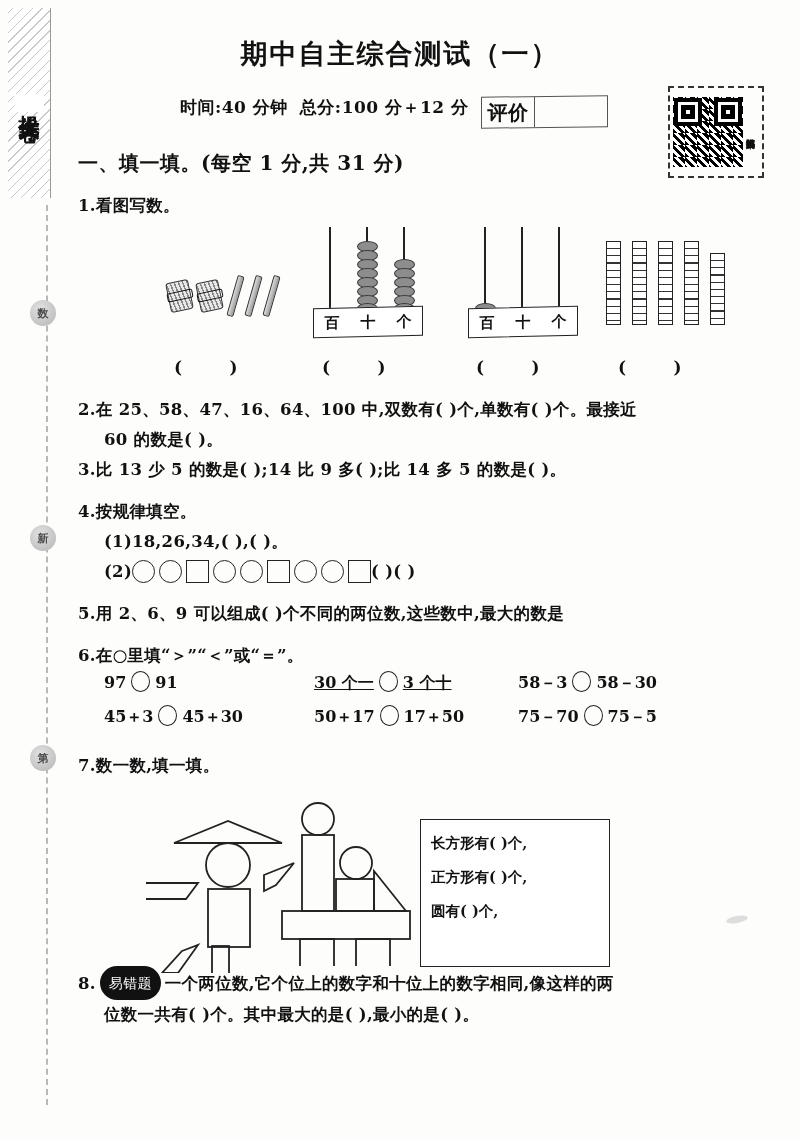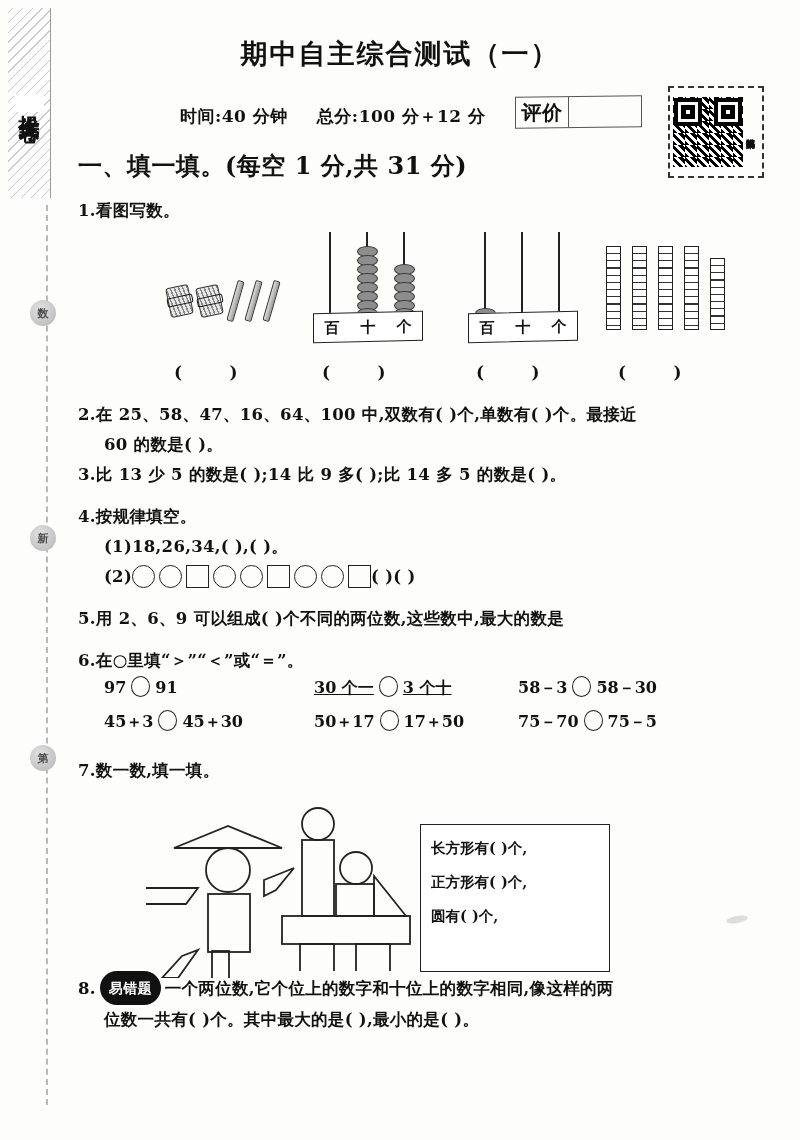--- a/index.html
+++ b/index.html
@@ -37,21 +37,21 @@
 
   
   .title{
     position:absolute;left:0;right:0;top:36px;text-align:center;
     font-family:"DejaVu Sans","Liberation Sans",sans-serif;
     font-weight:bold;font-size:27px;letter-spacing:2px;
   }
   .subline{
     position:absolute;left:180px;top:96px;
     font-size:17px;font-weight:bold;letter-spacing:.5px;
-    display:flex;align-items:flex-end;gap:29px;
+    display:flex;align-items:flex-start;gap:12px;
   }
   .eval-box{display:flex;border:1.5px solid #555;height:30px;transform:skewY(-.6deg);}
   .eval-label{width:52px;display:flex;align-items:center;justify-content:center;
     border-right:1.5px solid #555;font-size:20px;font-weight:bold;}
   .eval-blank{width:72px;}
 
   
   .qr-wrap{
     position:absolute;left:668px;top:86px;width:96px;height:92px;
     border:2px dashed #333;display:flex;align-items:center;padding:3px;box-sizing:border-box;
@@ -73,21 +73,21 @@
   .qr::before{left:1px;top:1px;}
   .qr::after{right:1px;top:1px;}
   .qr-txt{
     writing-mode:vertical-rl;text-orientation:upright;
     font-family:"DejaVu Sans","Liberation Sans",sans-serif;
     font-size:9px;font-weight:bold;margin-left:2px;line-height:1.05;
   }
 
   
   .content{position:absolute;left:78px;top:150px;width:690px;}
-  .sec-head{font-size:24px;font-weight:bold;letter-spacing:.5px;margin-bottom:14px;}
+  .sec-head{font-size:20px;font-weight:bold;letter-spacing:.5px;margin-bottom:14px;}
   .q{font-size:16.5px;line-height:30px;font-weight:bold;letter-spacing:.3px;}
   .q .ind{display:block;padding-left:26px;}
   .mt{margin-top:12px;}
   .circ{
     display:inline-block;width:17px;height:19px;border:1.4px solid #222;border-radius:50%;
     vertical-align:-4px;margin:0 5px;
   }
 
   
   .figrow{position:relative;height:130px;margin:6px 0 0 0;}
@@ -128,21 +128,21 @@
   .shape{position:absolute;border:1.7px solid #222;}
   .count-box{
     position:absolute;left:342px;top:32px;width:190px;height:148px;border:1.6px solid #222;
     padding:6px 0 0 10px;box-sizing:border-box;background:#fff;
     font-size:14.5px;line-height:34px;font-weight:bold;
   }
 
   
   .badge{
     display:inline-block;background:#111;color:#fff;border-radius:17px;
-    padding:2px 9px;font-size:14px;font-weight:bold;margin:0 4px;
+    padding:2px 9px;font-size:14px;font-weight:normal;margin:0 4px;
     font-family:"DejaVu Sans","Liberation Sans",sans-serif;vertical-align:1px;
   }
   .smudge{position:absolute;left:726px;top:916px;width:22px;height:7px;
     background:#ddd;border-radius:50%;transform:rotate(-10deg);}
 </style>
 </head>
 <body>
 
 <div class="page">
 

